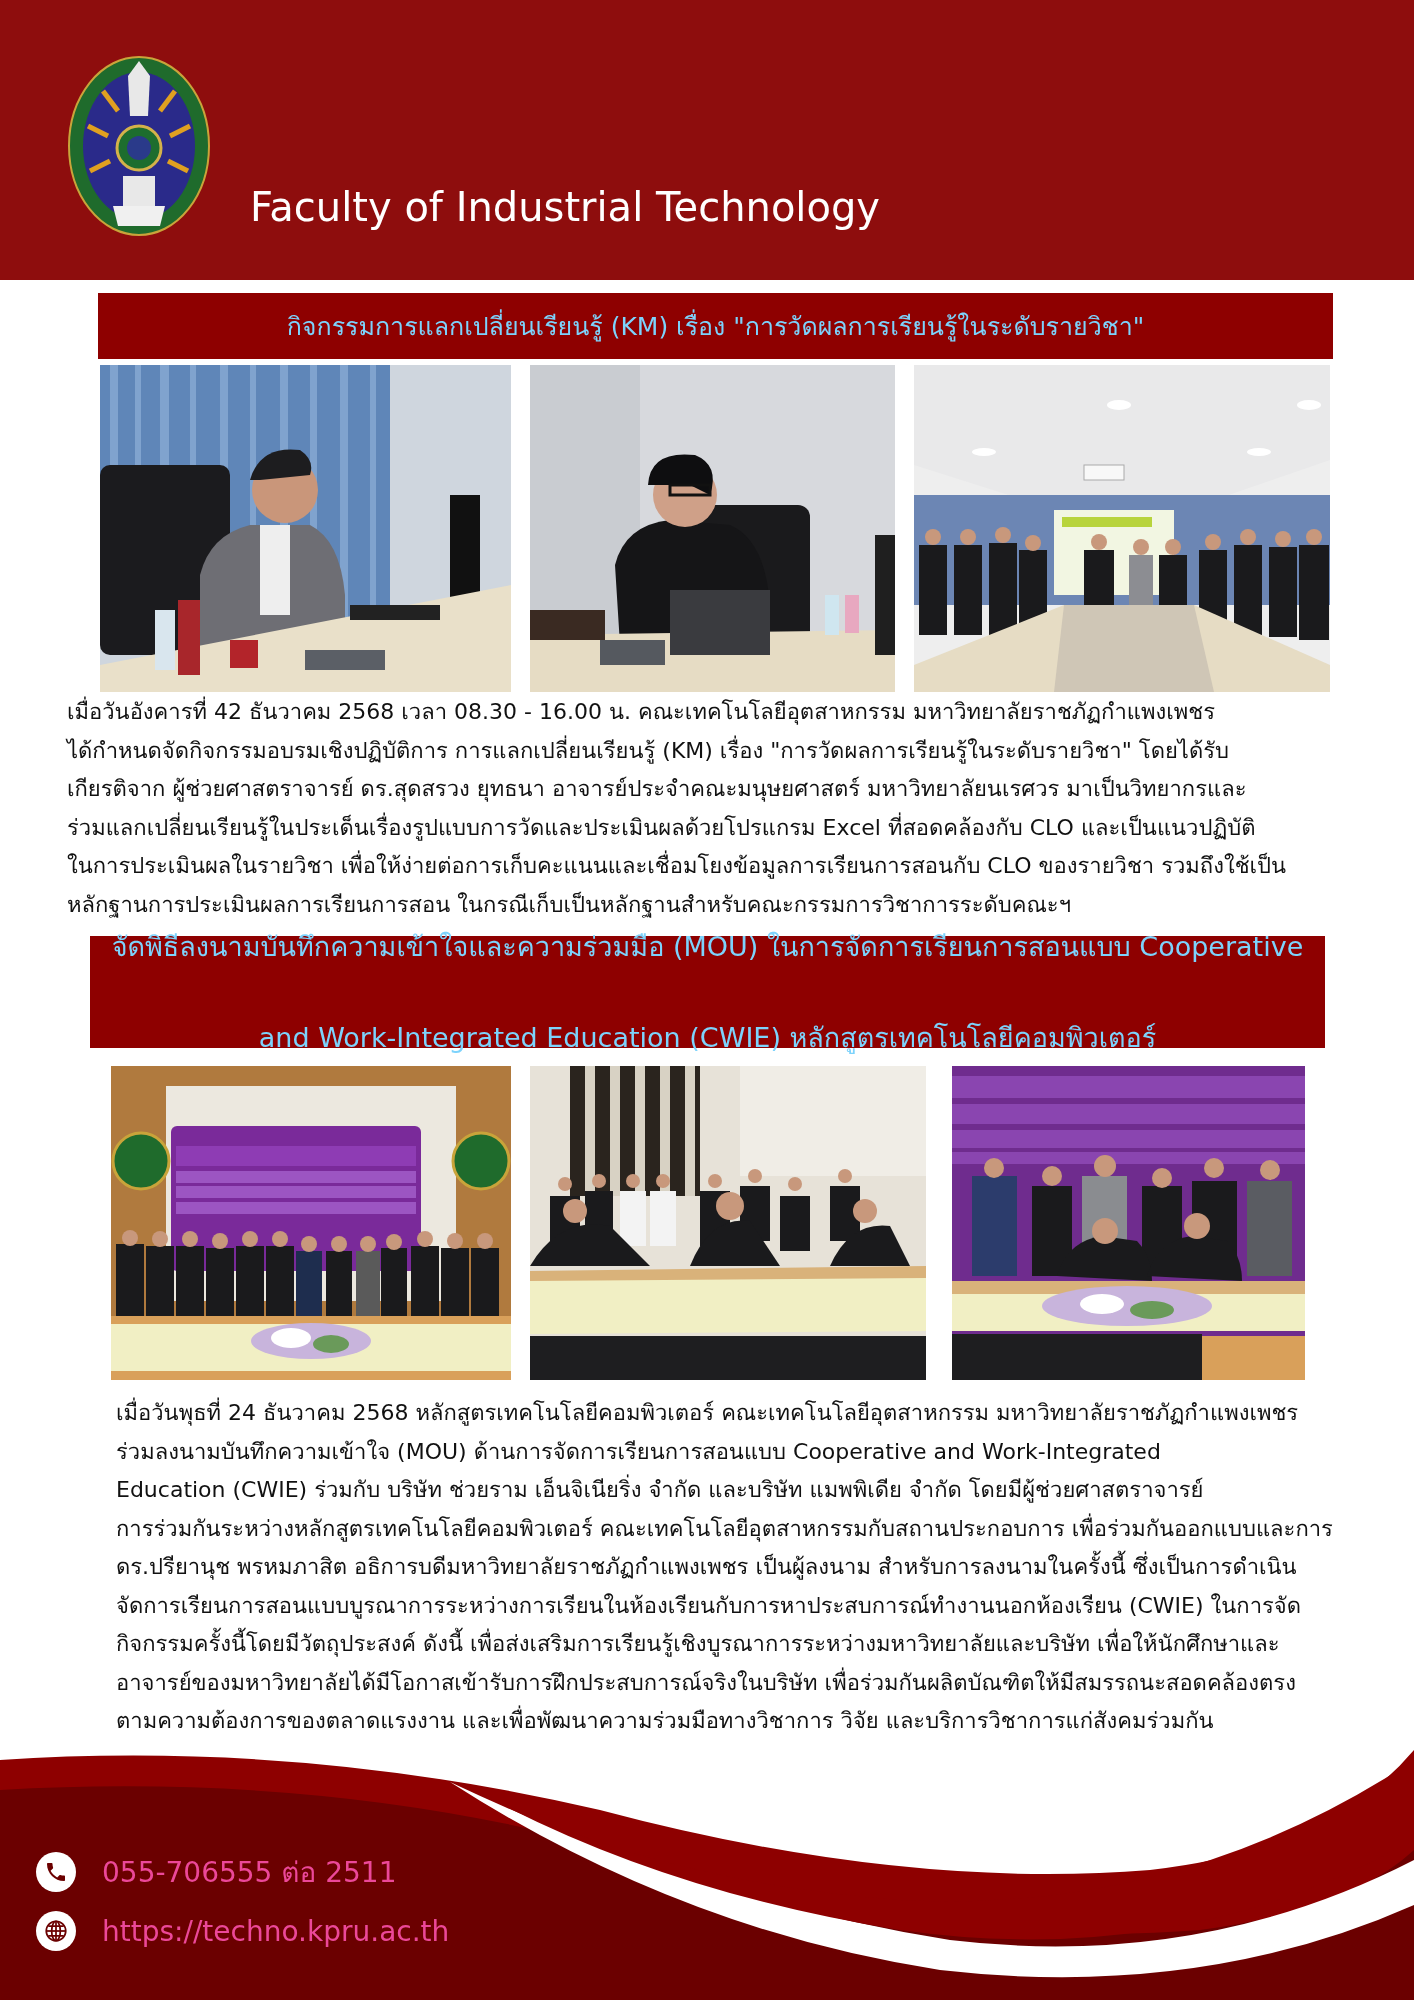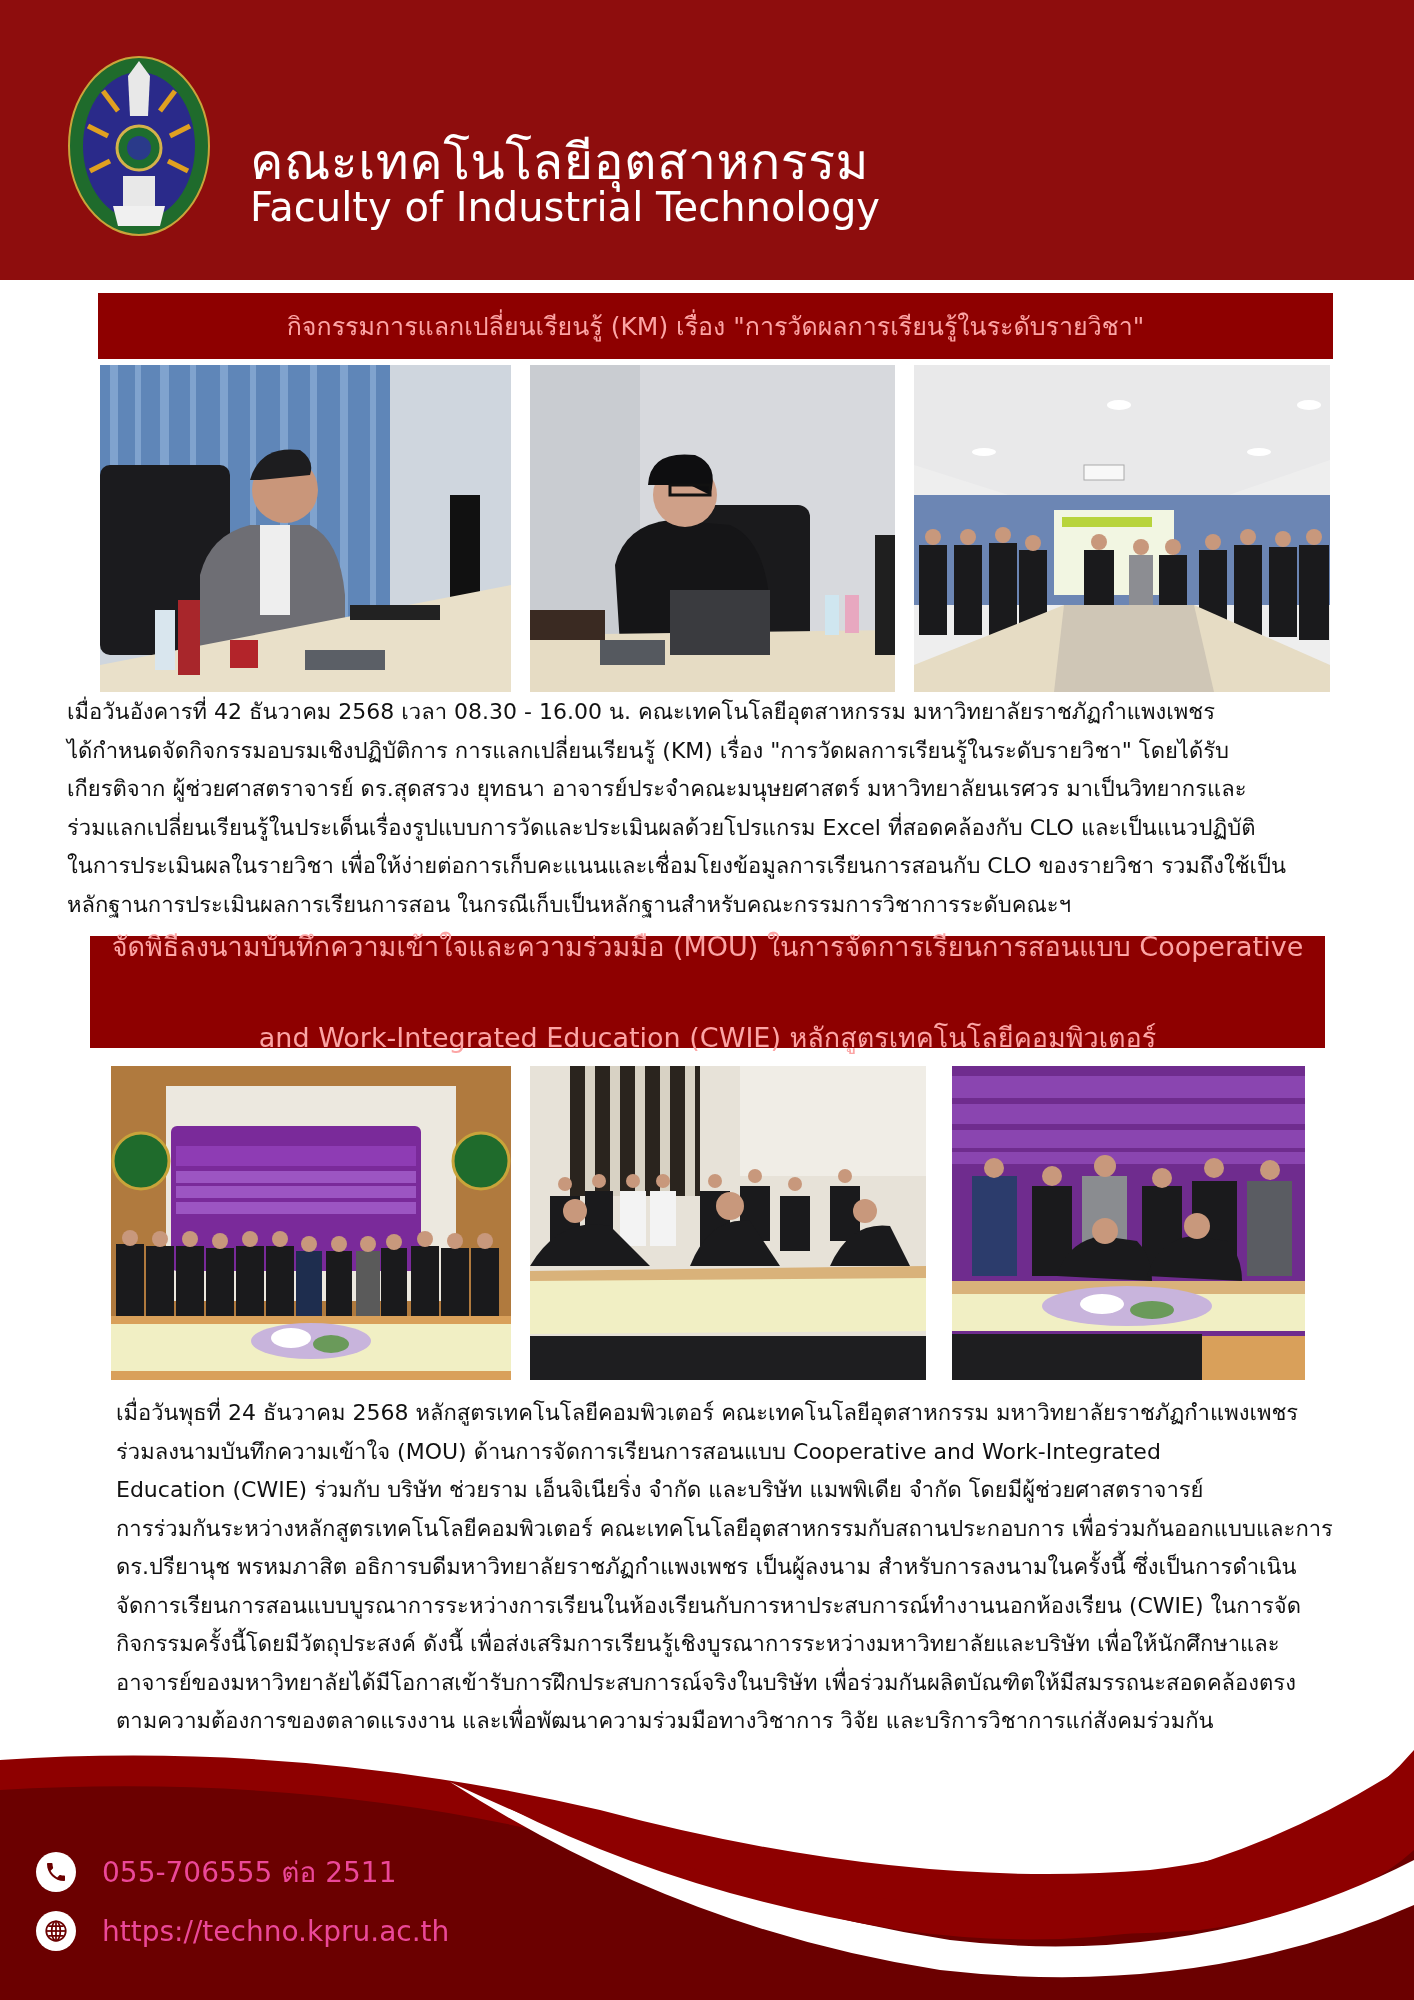--- a/index.html
+++ b/index.html
@@ -4,21 +4,21 @@
 <style>
   * { margin: 0; padding: 0; box-sizing: border-box; }
   html, body { width: 1414px; height: 2000px; background: #ffffff; overflow: hidden; }
   body { position: relative; font-family: "DejaVu Sans", "Liberation Sans", sans-serif; color: #111; }
 
   .header { position: absolute; left: 0; top: 0; width: 1414px; height: 280px; background: #8e0d0d; }
   .logo { position: absolute; left: 68px; top: 56px; width: 142px; height: 180px; }
   .title-th { position: absolute; left: 250px; top: 122px; font-size: 50px; color: #fff; letter-spacing: 0.5px; white-space: nowrap; }
   .title-en { position: absolute; left: 250px; top: 184px; font-size: 40px; color: #ffffff; white-space: nowrap; }
 
-  .banner { position: absolute; background: #8e0000; color: #fca5a5; text-align: center; display: flex; align-items: center; justify-content: center; }
+  .banner { position: absolute; background: #8e0000; color: #7dd3fc; text-align: center; display: flex; align-items: center; justify-content: center; }
   .banner1 { left: 98px; top: 293px; width: 1235px; height: 66px; font-size: 25px; }
   .banner2 { left: 90px; top: 936px; width: 1235px; height: 112px; font-size: 27px; line-height: 47px; flex-direction: column; gap: 44px; }
 
   .photo { position: absolute; overflow: hidden; }
   .photo svg { width: 100%; height: 100%; display: block; }
 
   .para { position: absolute; font-size: 22px; line-height: 38.5px; color: #111; white-space: nowrap; }
   .para1 { left: 67px; top: 693px; }
   .para2 { left: 72px; top: 1394px; margin-left: 44px; }
 
@@ -47,21 +47,20 @@
           <path d="M42 105 L22 115"></path>
           <path d="M100 105 L120 115"></path>
       </g>
       <circle cx="71" cy="92" r="22" fill="#1d6d2e" stroke="#d4b24a" stroke-width="3"></circle>
       <circle cx="71" cy="92" r="12" fill="#2a3a8a"></circle>
       <path d="M60 20 L71 5 L82 20 L80 60 L62 60 Z" fill="#e8e8e8"></path>
       <rect x="55" y="120" width="32" height="30" fill="#e8e8e8"></rect>
       <path d="M45 150 L97 150 L92 170 L50 170 Z" fill="#f0f0f0"></path>
     </svg>
   </div>
-  <div class="title-th">คณะเทคโนโลยีอุตสาหกรรม</div>
   <div class="title-en">Faculty of Industrial Technology</div>
 </div>
 
 <div class="banner banner1">
   <span>กิจกรรมการแลกเปลี่ยนเรียนรู้ (KM) เรื่อง "การวัดผลการเรียนรู้ในระดับรายวิชา"</span>
 </div>
 
 <div class="photo" style="left:100px;top:365px;width:411px;height:327px;">
   <svg viewBox="0 0 411 327" preserveAspectRatio="none">
     <rect width="411" height="327" fill="#cfd6de"></rect>

